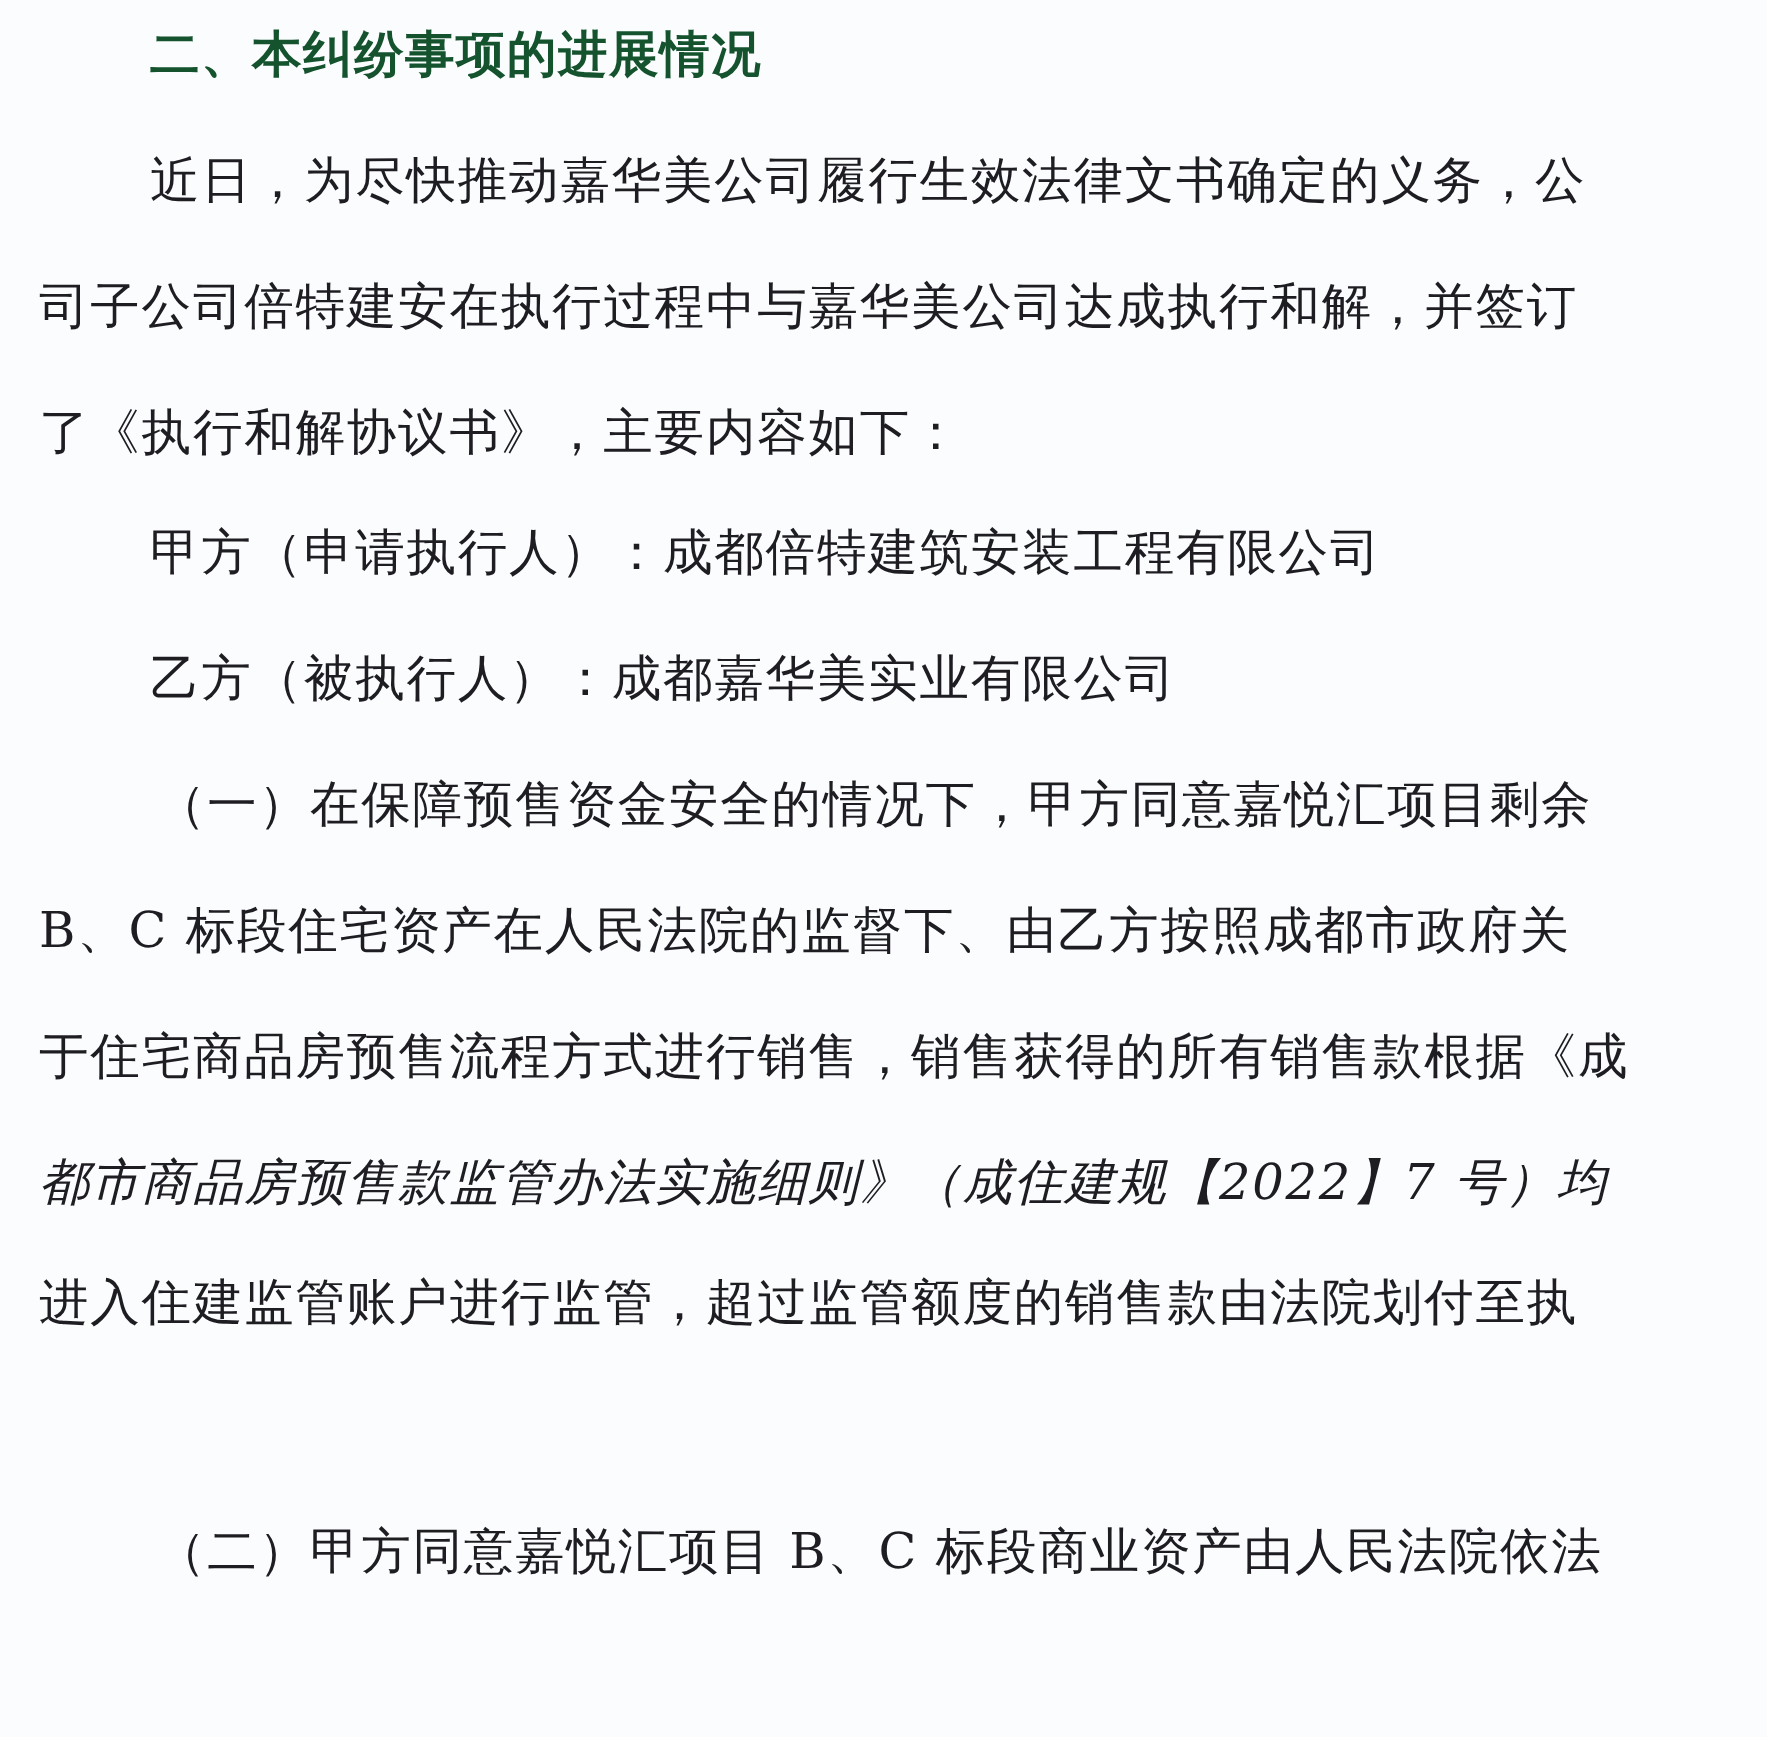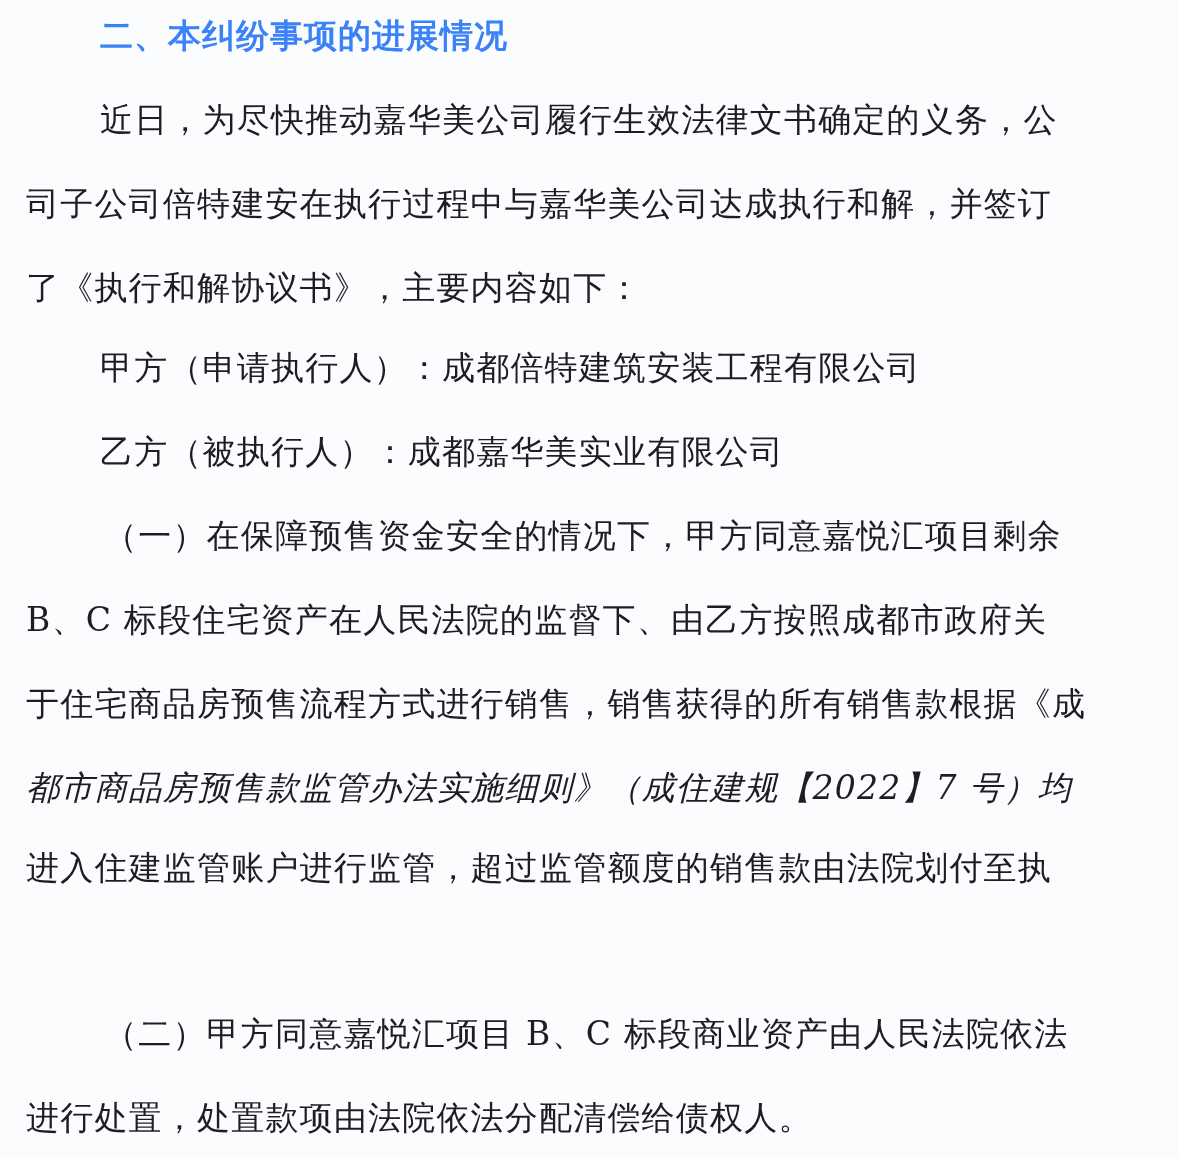--- a/index.html
+++ b/index.html
@@ -23,21 +23,21 @@
     }
     .heading {
       position: absolute;
       left: 100px;
       top: 12px;
       font-family: "DejaVu Sans", "Liberation Sans", sans-serif;
       font-weight: bold;
       font-size: 33px;
       line-height: 48px;
       letter-spacing: 1px;
-      color: #3b82f6;
+      color: #14532d;
       white-space: nowrap;
     }
     .line {
       position: absolute;
       left: 26px;
       width: 1120px;
       font-size: 33px;
       line-height: 48px;
       white-space: nowrap;
       letter-spacing: 1.2px;
@@ -59,14 +59,13 @@
   <div class="line indent" style="top:344px;">甲方（申请执行人）：成都倍特建筑安装工程有限公司</div>
   <div class="line indent" style="top:428px;">乙方（被执行人）：成都嘉华美实业有限公司</div>
 
   <div class="line indent2" style="top:512px;">（一）在保障预售资金安全的情况下，甲方同意嘉悦汇项目剩余</div>
   <div class="line" style="top:680px;">于住宅商品房预售流程方式进行销售，销售获得的所有销售款根据《成</div>
   <div class="line" style="top:596px;">B、C 标段住宅资产在人民法院的监督下、由乙方按照成都市政府关</div>
   <div class="line" style="top:764px;font-style:italic;">都市商品房预售款监管办法实施细则》（成住建规【2022】7 号）均</div>
   <div class="line" style="top:844px;">进入住建监管账户进行监管，超过监管额度的销售款由法院划付至执</div>
 
   <div class="line indent2" style="top:1010px;">（二）甲方同意嘉悦汇项目 B、C 标段商业资产由人民法院依法</div>
-  <div class="line" style="top:1094px;">进行处置，处置款项由法院依法分配清偿给债权人。</div>
 </div>
 
 </body></html>

